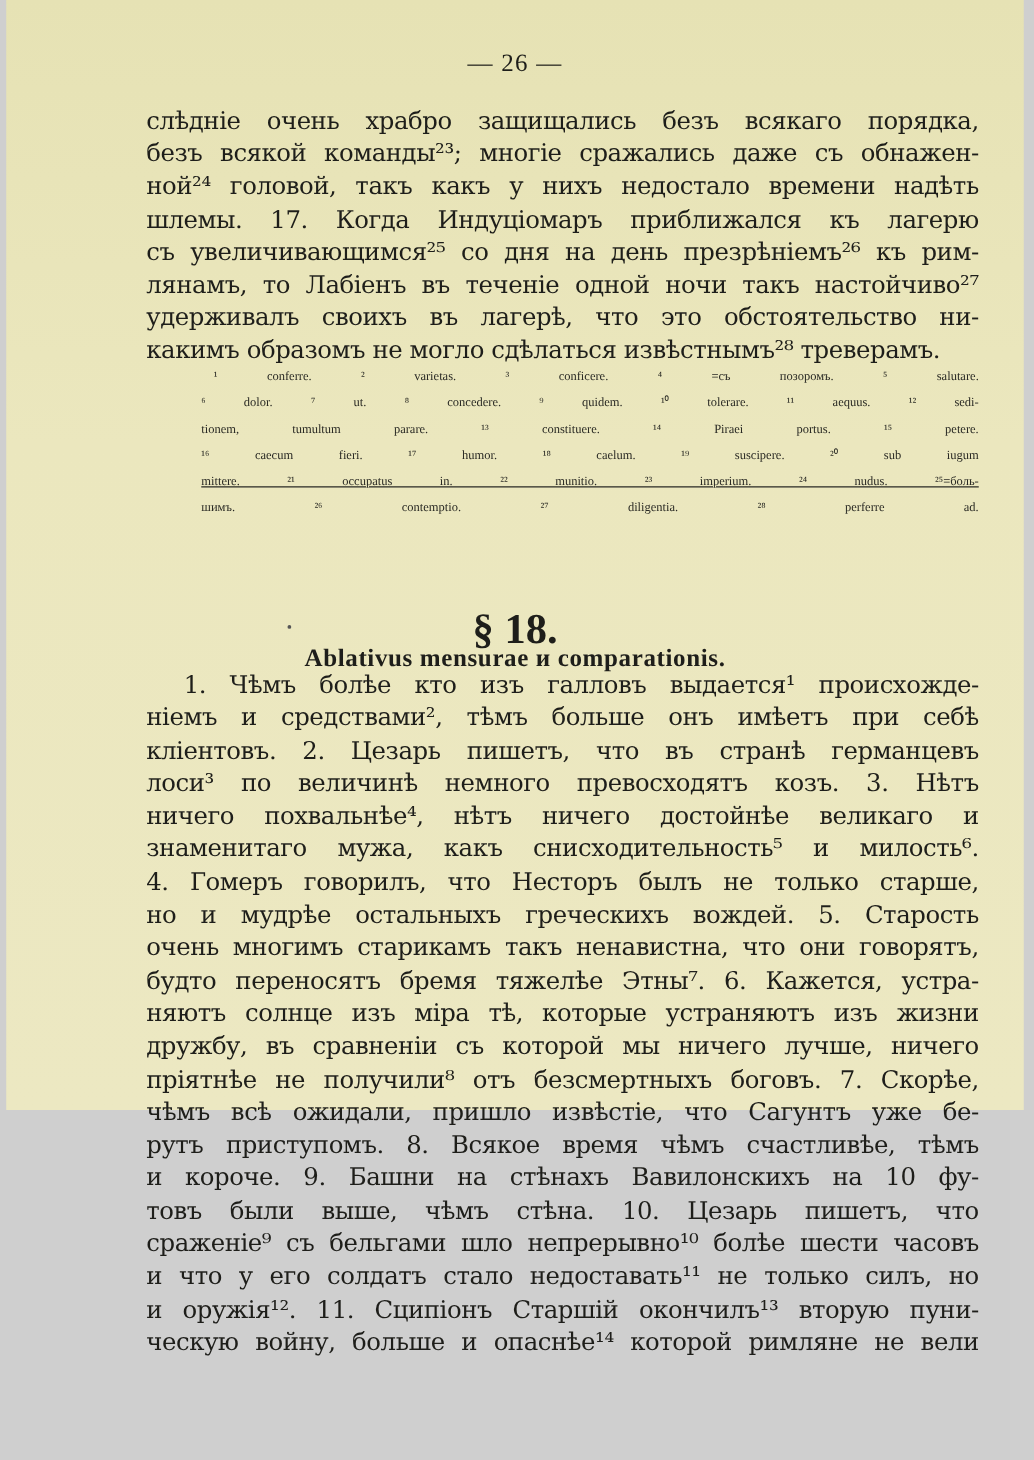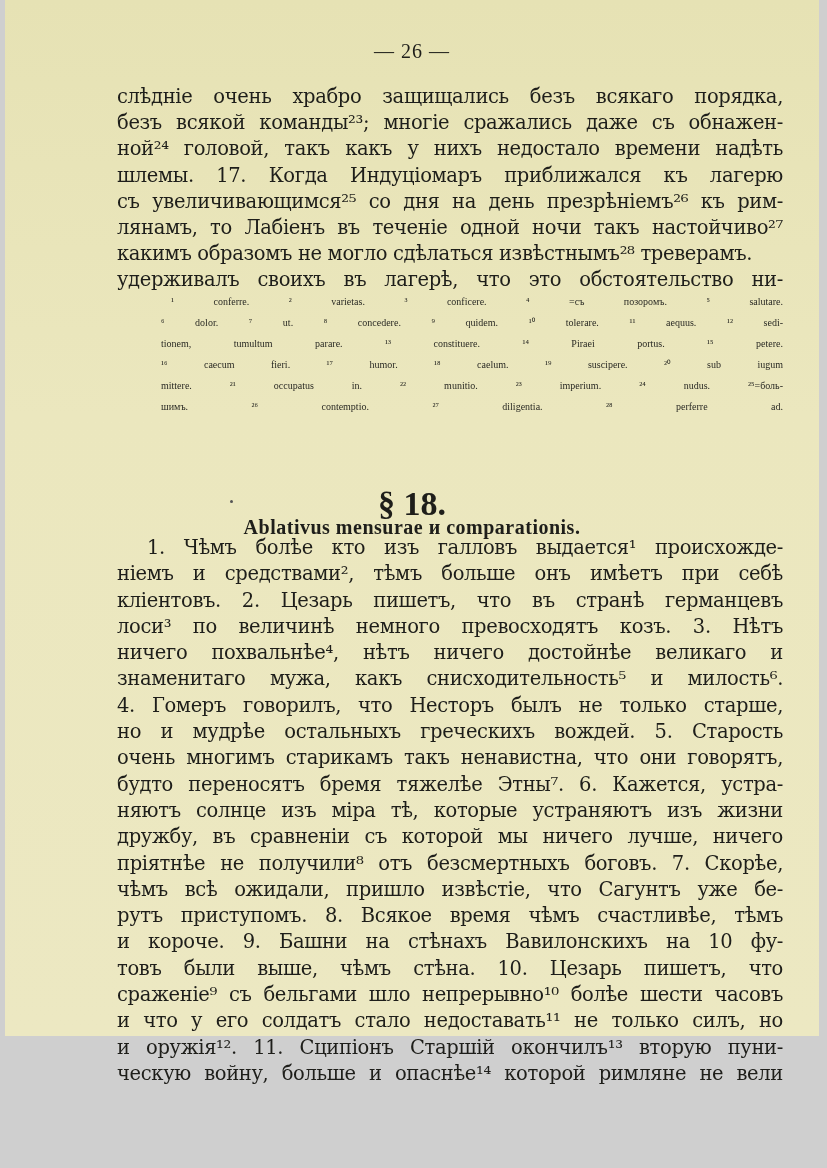--- a/index.html
+++ b/index.html
@@ -3,21 +3,21 @@
 <meta charset="utf-8">
 <style>
   html, body { margin: 0; padding: 0; }
   body {
     width: 827px; height: 1168px; overflow: hidden;
     background: #cfcfcf;
     position: relative;
     font-family: "DejaVu Serif", "Liberation Serif", serif;
   }
   .page {
-    position: absolute; left: 5px; top: 0; width: 814px; height: 1036px;
+    position: absolute; left: 5px; top: 0; width: 814px; height: 888px;
     background: linear-gradient(180deg, #e6e2b4 0%, #ebe7be 40%, #ece8c2 100%);
     color: #1e1e1a;
   }
   .page-number {
     position: absolute; top: 40px; left: 0; width: 100%;
     text-align: center; font-size: 20px; letter-spacing: 1px;
     font-family: "Liberation Serif", serif;
   }
   .body-block {
     position: absolute; left: 112px; width: 666px;
@@ -53,30 +53,30 @@
 <div class="page">
   <div class="page-number">— 26 —</div>
 
   <div class="body-block" style="top:84px;">
     <span class="line">слѣдніе очень храбро защищались безъ всякаго порядка,</span>
     <span class="line">безъ всякой команды²³; многіе сражались даже съ обнажен-</span>
     <span class="line">ной²⁴ головой, такъ какъ у нихъ недостало времени надѣть</span>
     <span class="line">шлемы.   17. Когда Индуціомаръ приближался къ лагерю</span>
     <span class="line">съ увеличивающимся²⁵ со дня на день презрѣніемъ²⁶ къ рим-</span>
     <span class="line">лянамъ, то Лабіенъ въ теченіе одной ночи такъ настойчиво²⁷</span>
+    <span class="line">удерживалъ своихъ въ лагерѣ, что это обстоятельство ни-</span>
     <span class="line last">какимъ образомъ не могло сдѣлаться извѣстнымъ²⁸ треверамъ.</span>
-    <span class="line">удерживалъ своихъ въ лагерѣ, что это обстоятельство ни-</span>
   </div>
 
   <div class="notes" style="top:291px;">
     <span class="line first">¹ conferre.  ² varietas.  ³ conficere.  ⁴ =съ позоромъ.  ⁵ salutare.</span>
     <span class="line" style="padding-left:44px;">⁶ dolor.  ⁷ ut.  ⁸ concedere.  ⁹ quidem.  ¹⁰ tolerare.  ¹¹ aequus.  ¹² sedi-</span>
     <span class="line" style="padding-left:44px;">tionem, tumultum parare.  ¹³ constituere.  ¹⁴ Piraei portus.  ¹⁵ petere.</span>
     <span class="line" style="padding-left:44px;">¹⁶ caecum  fieri.  ¹⁷ humor.  ¹⁸ caelum.  ¹⁹ suscipere.  ²⁰ sub  iugum</span>
-    <span class="line" style="padding-left:44px;">mittere.  ²¹ occupatus in.  ²² munitio.  ²³ imperium.  ²⁴ nudus.  ²⁵=боль-</span>
+    <span class="line" style="padding-left:44px;text-decoration:underline;">mittere.  ²¹ occupatus in.  ²² munitio.  ²³ imperium.  ²⁴ nudus.  ²⁵=боль-</span>
     <span class="line last" style="padding-left:44px;">шимъ.  ²⁶ contemptio.  ²⁷ diligentia.  ²⁸ perferre  ad.</span>
   </div>
 
   <div class="section-mark">§ 18.</div>
   <span class="dot"></span>
   <div class="section-title">Ablativus mensurae и comparationis.</div>
 
   <div class="body-block" style="top:535px; line-height:26.3px;">
     <span class="line" style="padding-left:30px;">1. Чѣмъ болѣе кто изъ галловъ выдается¹ происхожде-</span>
     <span class="line">ніемъ и средствами², тѣмъ больше онъ имѣетъ при себѣ</span>

